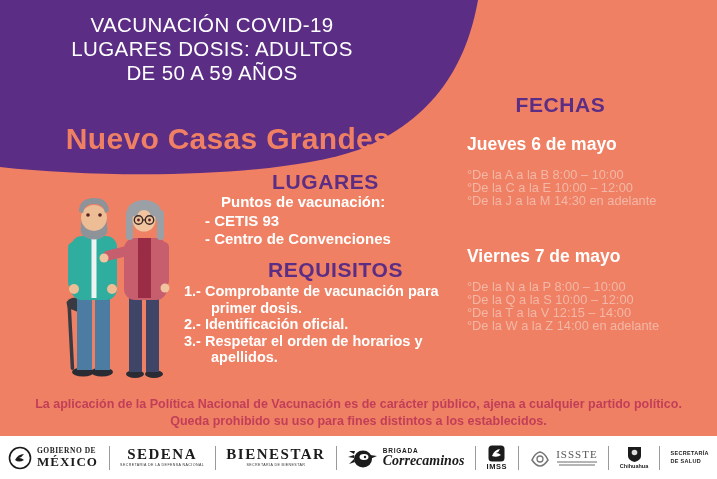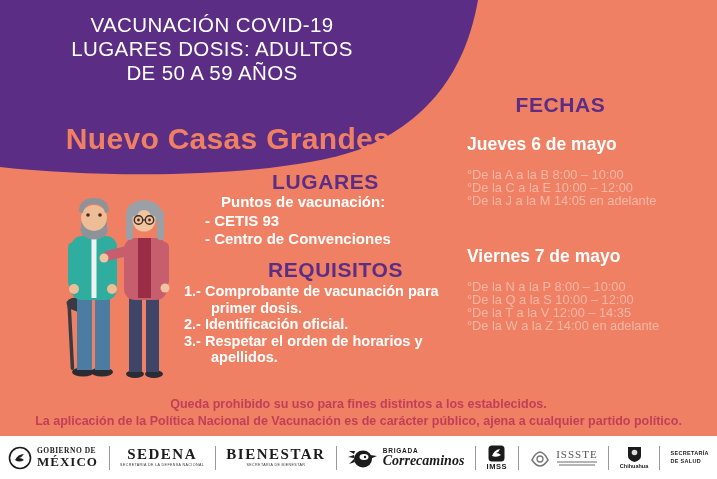--- a/index.html
+++ b/index.html
@@ -118,33 +118,33 @@
     <div>1.- Comprobante de vacunación para primer dosis.</div>
     <div>2.- Identificación oficial.</div>
     <div>3.- Respetar el orden de horarios y apellidos.</div>
   </div>
 
   <div class="h-purple fechas-h">FECHAS</div>
   <div class="day-title" style="top:134px;">Jueves 6 de mayo</div>
   <div class="slots" style="top:169px;">
     <div>°De la A a la B 8:00 – 10:00</div>
     <div>°De la C a la E 10:00 – 12:00</div>
-    <div>°De la J a la M 14:05 en adelante</div>
+    <div>°De la J a la M 14:30 en adelante</div>
   </div>
   <div class="day-title" style="top:246px;">Viernes 7 de mayo</div>
   <div class="slots" style="top:281px;">
     <div>°De la N a la P 8:00 – 10:00</div>
     <div>°De la Q a la S 10:00 – 12:00</div>
-    <div>°De la T a la V 12:00 – 14:35</div>
+    <div>°De la T a la V 12:15 – 14:00</div>
     <div>°De la W a la Z 14:00 en adelante</div>
   </div>
 
   <div class="disclaimer">
+    <div>La aplicación de la Política Nacional de Vacunación es de carácter público, ajena a cualquier partido político.</div>
     <div>Queda prohibido su uso  para fines distintos a los establecidos.</div>
-    <div>La aplicación de la Política Nacional de Vacunación es de carácter público, ajena a cualquier partido político.</div>
   </div>
 
   <div class="footer">
 
     <div class="flogo">
       <svg width="24" height="24" viewBox="0 0 24 24">
         <circle cx="12" cy="12" r="10.5" fill="none" stroke="#1b1b1b" stroke-width="1.6"></circle>
         <path d="M7 14 q3 -6 9 -6 q-2 3 -5 4 q3 0 5 2 q-5 3 -9 0 z" fill="#1b1b1b"></path>
       </svg>
       <div class="gob-txt">

